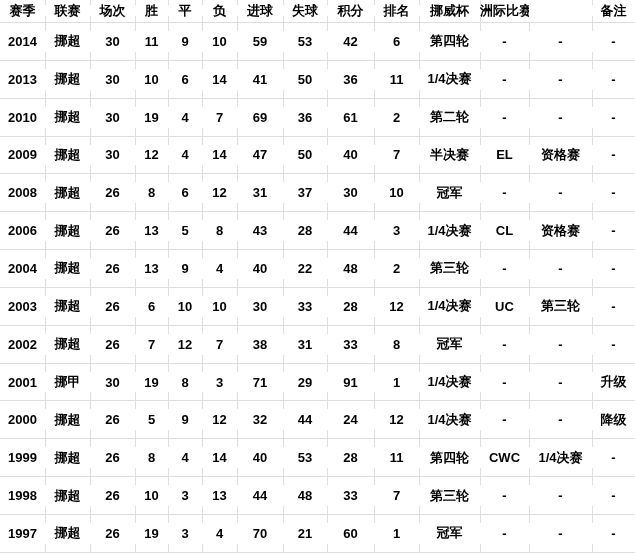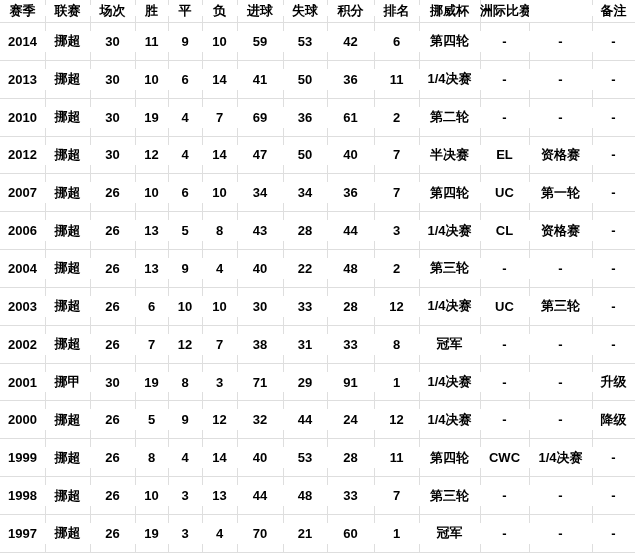--- a/index.html
+++ b/index.html
@@ -132,49 +132,49 @@
           <td>69</td>
           <td>36</td>
           <td>61</td>
           <td>2</td>
           <td>第二轮</td>
           <td>-</td>
           <td>-</td>
           <td>-</td>
         </tr>
         <tr>
-          <td>2012</td>
+          <td>2009</td>
           <td>挪超</td>
           <td>30</td>
           <td>12</td>
           <td>4</td>
           <td>14</td>
           <td>47</td>
           <td>50</td>
           <td>40</td>
           <td>7</td>
           <td>半决赛</td>
           <td>EL</td>
           <td>资格赛</td>
           <td>-</td>
         </tr>
         <tr>
-          <td>2007</td>
-          <td>挪超</td>
-          <td>26</td>
-          <td>10</td>
+          <td>2008</td>
+          <td>挪超</td>
+          <td>26</td>
+          <td>8</td>
           <td>6</td>
-          <td>10</td>
-          <td>34</td>
-          <td>34</td>
-          <td>36</td>
-          <td>7</td>
-          <td>第四轮</td>
-          <td>UC</td>
-          <td>第一轮</td>
+          <td>12</td>
+          <td>31</td>
+          <td>37</td>
+          <td>30</td>
+          <td>10</td>
+          <td>冠军</td>
+          <td>-</td>
+          <td>-</td>
           <td>-</td>
         </tr>
         <tr>
           <td>2006</td>
           <td>挪超</td>
           <td>26</td>
           <td>13</td>
           <td>5</td>
           <td>8</td>
           <td>43</td>

